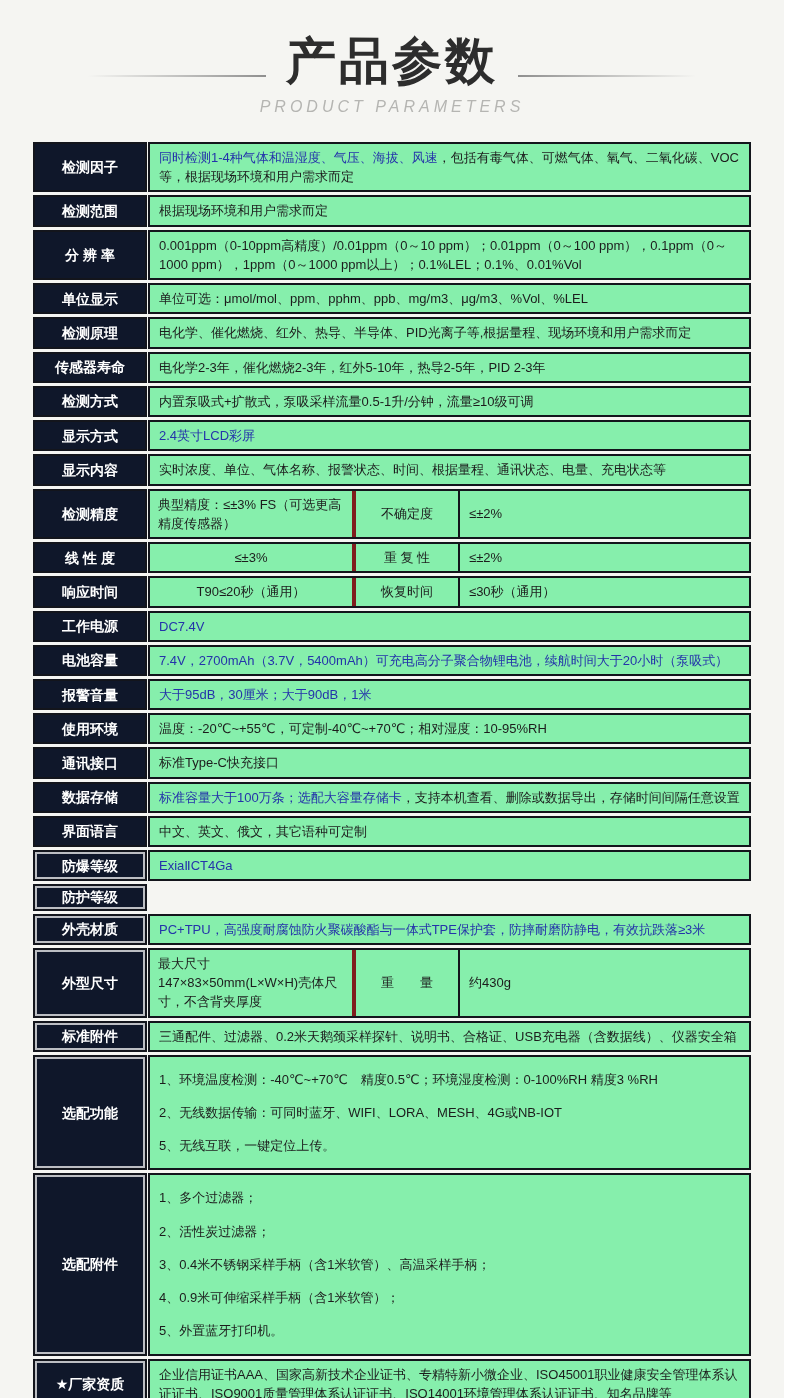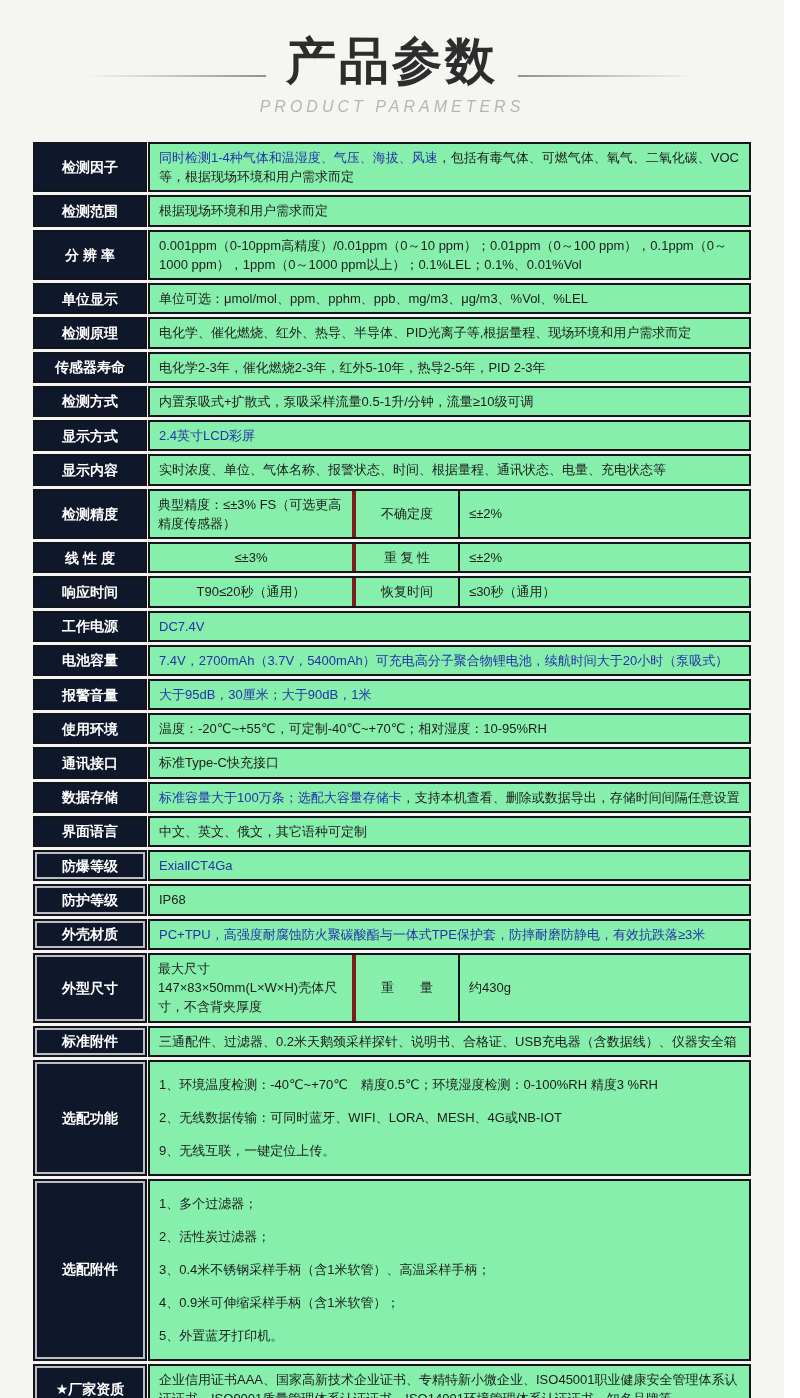--- a/index.html
+++ b/index.html
@@ -182,23 +182,20 @@
         </div>
       </div>
       <div class="row g2">
         <div class="cell-label">防爆等级</div>
         <div class="cell-content text">
           <div style="display: block;"><span class="blue">ExiaⅡCT4Ga</span></div>
         </div>
       </div>
       <div class="row g2">
         <div class="cell-label">防护等级</div>
-        <div class="cell-content text">
-          <div style="display: block;"><span>IP68</span></div>
-        </div>
       </div>
       <div class="row g2">
         <div class="cell-label">外壳材质</div>
         <div class="cell-content text">
           <div style="display: block;"><span class="blue">PC+TPU，高强度耐腐蚀防火聚碳酸酯与一体式TPE保护套，防摔耐磨防静电，有效抗跌落≥3米</span></div>
         </div>
       </div>
       <div class="row g2">
         <div class="cell-label">外型尺寸</div>
         <div class="cell-content split">
@@ -211,21 +208,21 @@
         <div class="cell-label">标准附件</div>
         <div class="cell-content text">
           <div style="display: block;"><span>三通配件、过滤器、0.2米天鹅颈采样探针、说明书、合格证、USB充电器（含数据线）、仪器安全箱</span></div>
         </div>
       </div>
       <div class="row g2">
         <div class="cell-label">选配功能</div>
         <div class="cell-content list">
           <div class="list-item">1、环境温度检测：-40℃~+70℃　精度0.5℃；环境湿度检测：0-100%RH 精度3 %RH</div>
           <div class="list-item">2、无线数据传输：可同时蓝牙、WIFI、LORA、MESH、4G或NB-IOT</div>
-          <div class="list-item">9、无线互联，一键定位上传。</div>
+          <div class="list-item">5、无线互联，一键定位上传。</div>
         </div>
       </div>
       <div class="row g2">
         <div class="cell-label">选配附件</div>
         <div class="cell-content list">
           <div class="list-item">1、多个过滤器；</div>
           <div class="list-item">2、活性炭过滤器；</div>
           <div class="list-item">3、0.4米不锈钢采样手柄（含1米软管）、高温采样手柄；</div>
           <div class="list-item">4、0.9米可伸缩采样手柄（含1米软管）；</div>
           <div class="list-item">5、外置蓝牙打印机。</div>

